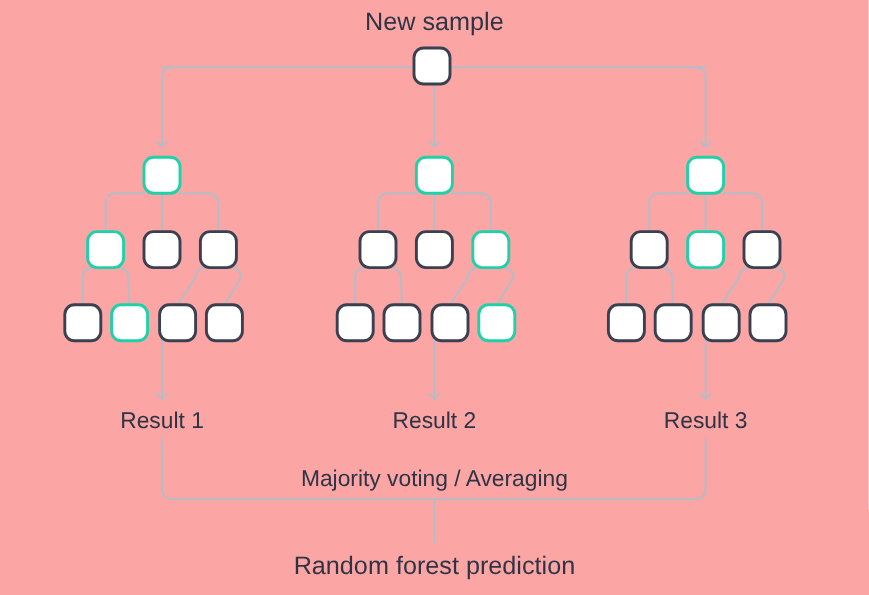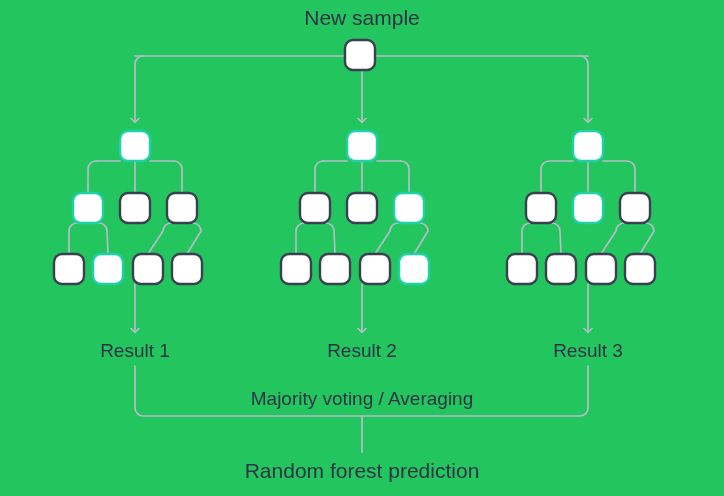--- a/index.html
+++ b/index.html
@@ -10,21 +10,21 @@
   body {
     width: 724px;
     height: 496px;
     font-family: "Liberation Sans", sans-serif;
     overflow: hidden;
   }
   #diagram-root {
     position: relative;
     width: 724px;
     height: 496px;
-    background: #22c55e;
+    background: #fca5a5;
   }
   svg#forest-svg {
     display: block;
     width: 724px;
     height: 496px;
   }
   .lbl {
     font-family: "Liberation Sans", sans-serif;
     fill: #2e3444;
   }

